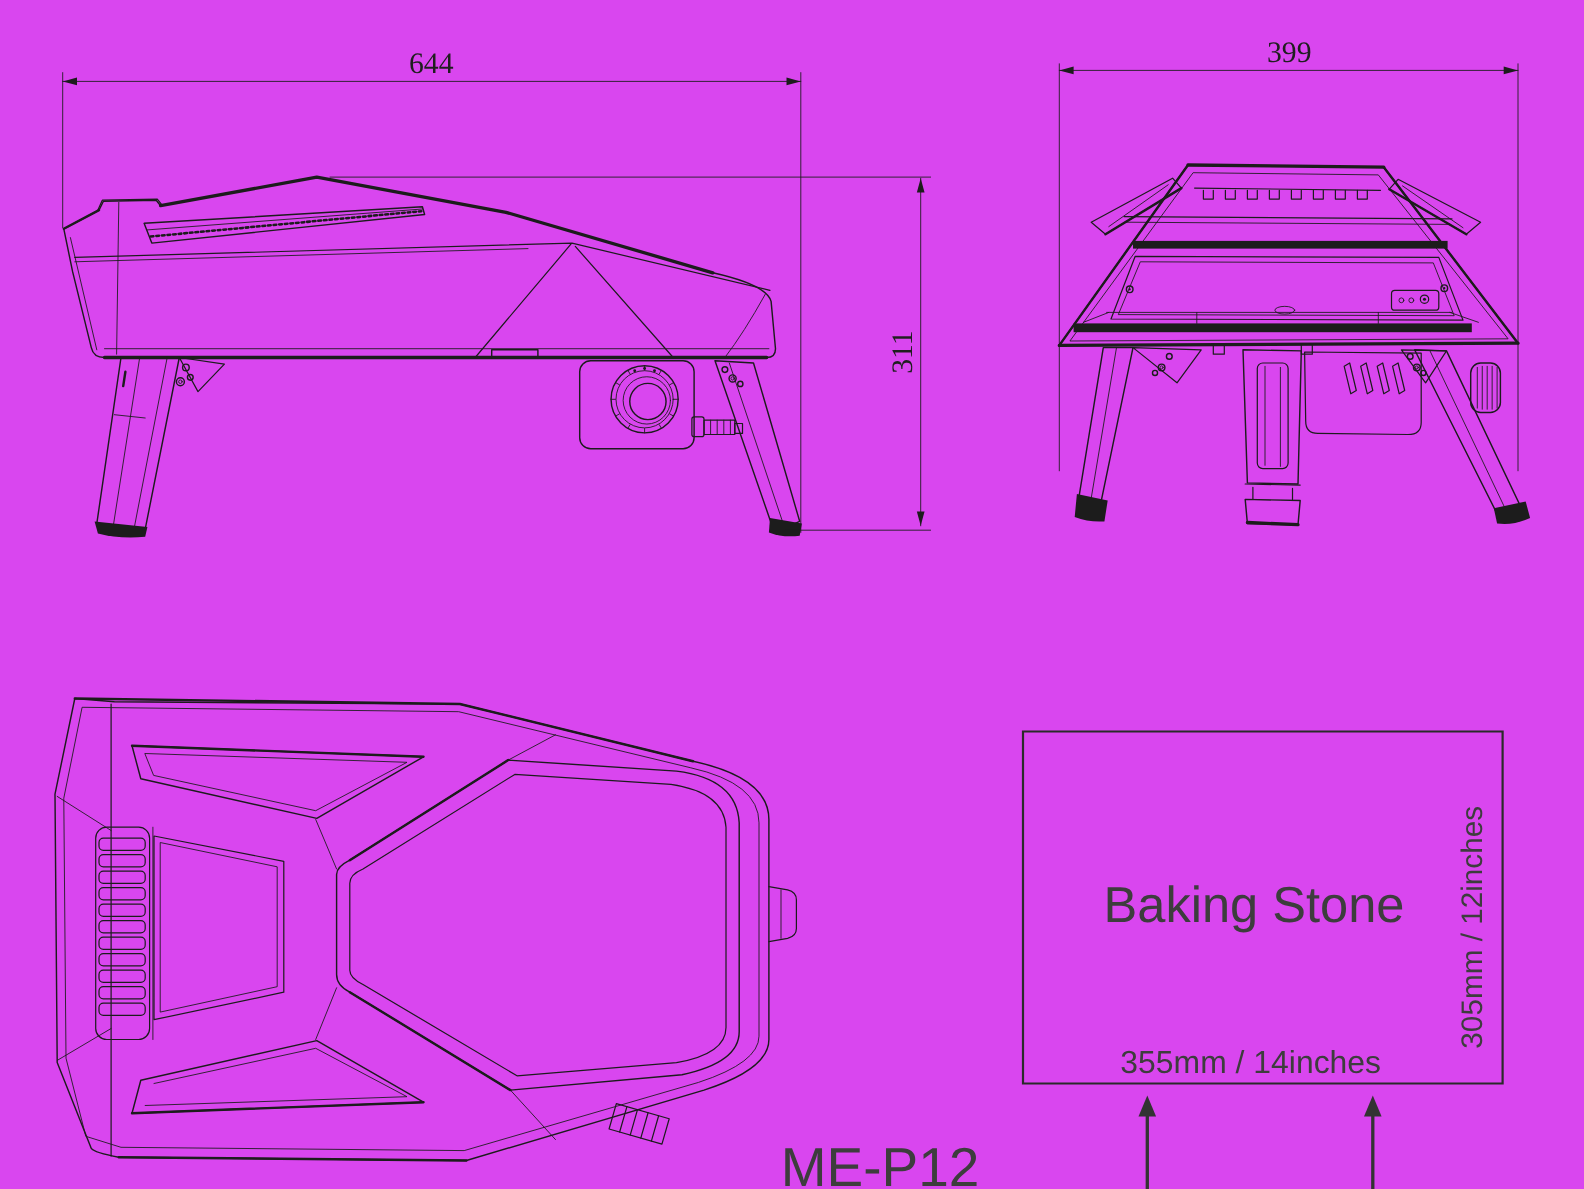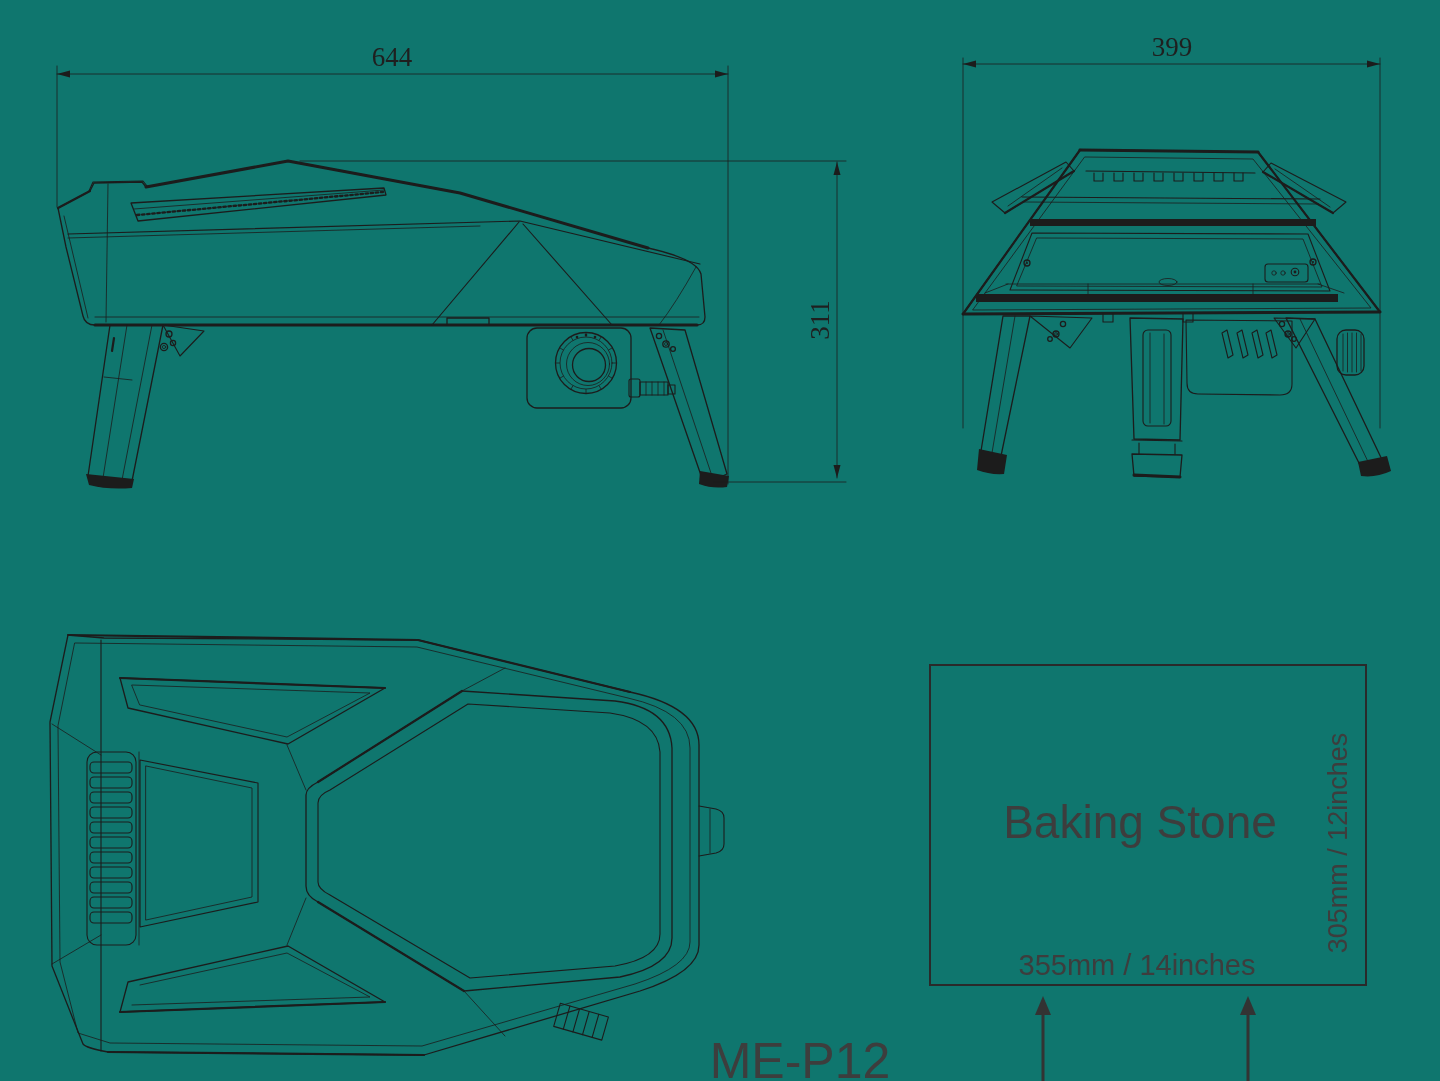--- a/index.html
+++ b/index.html
@@ -1,16 +1,16 @@
 <!DOCTYPE html>
 <html><head>
 <meta charset="utf-8">
 <style>
   html,body{margin:0;padding:0;background:#fff;}
-  .canvas{position:relative;width:1440px;height:1081px;background:#0f766e;overflow:hidden;}
+  .canvas{position:relative;width:1440px;height:1081px;background:#d946ef;overflow:hidden;}
   svg{position:absolute;left:0;top:0;}
   svg *{vector-effect:non-scaling-stroke;}
   .ln{fill:none;stroke:#1c1c1c;stroke-width:1.3;stroke-linejoin:round;stroke-linecap:round;}
   .thin{stroke-width:0.8;}
   .med{stroke-width:1.1;}
   .thk{stroke-width:2.2;}
   .thk3{stroke-width:3;}
   .filldark{fill:#1c1c1c;stroke:none;}
   .dash{stroke-dasharray:2.5 2.6;stroke-width:2.3;}
   text{user-select:none;}

